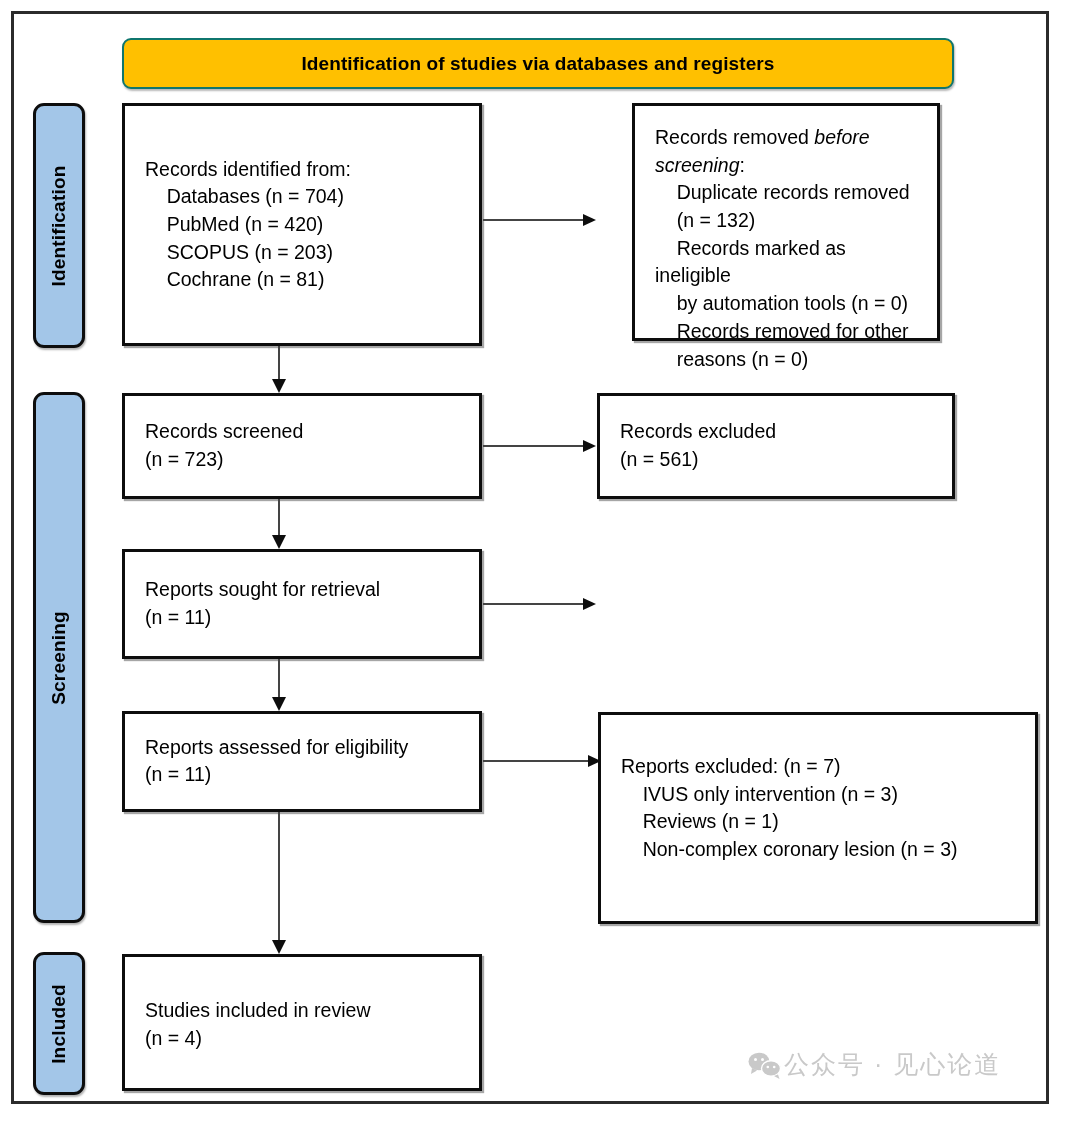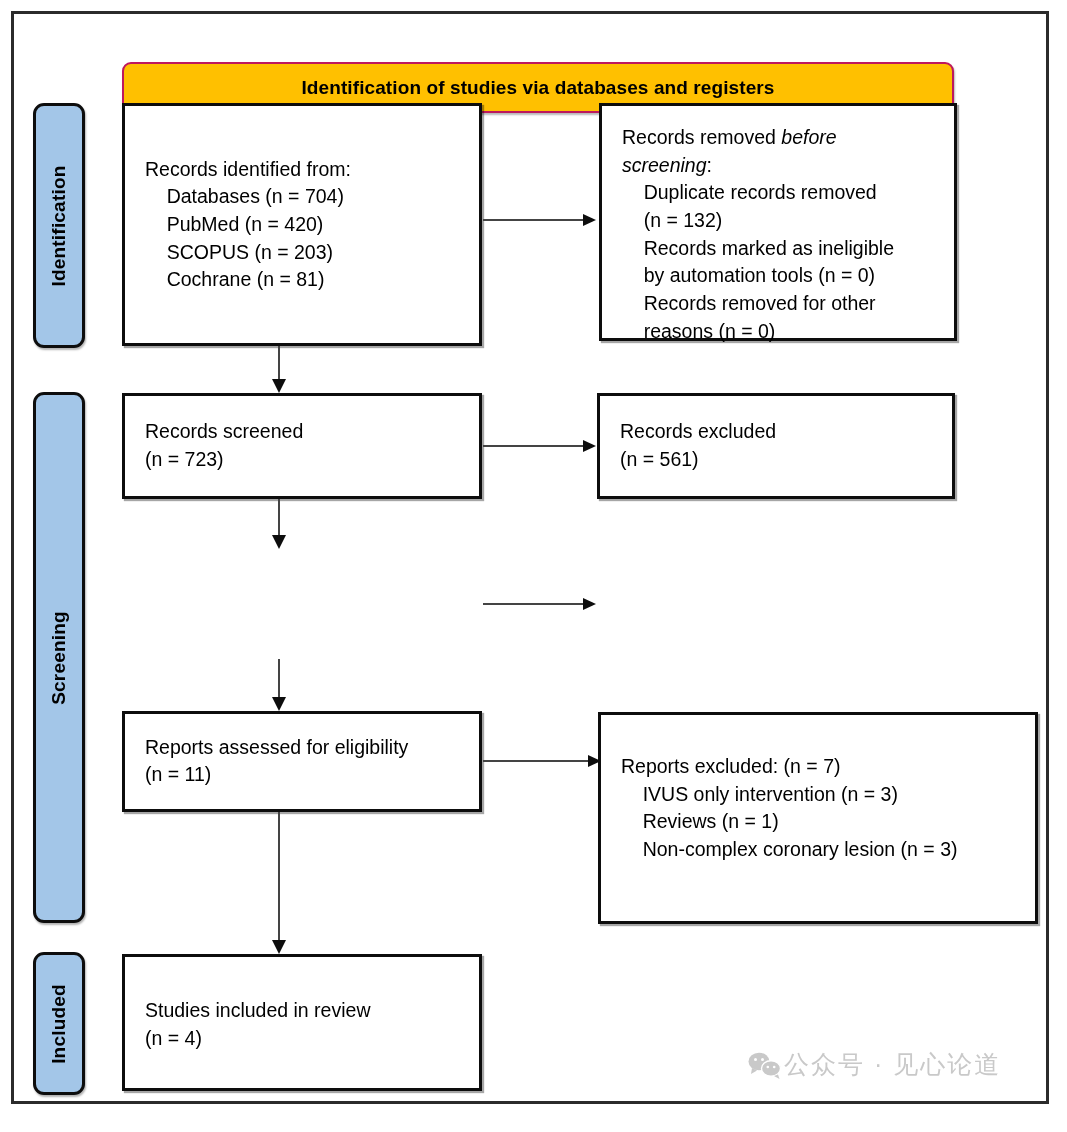--- a/index.html
+++ b/index.html
@@ -24,32 +24,31 @@
     top: 11px;
     width: 1038px;
     height: 1093px;
     border: 3px solid #2b2b2b;
     box-sizing: border-box;
   }
   
   .title-banner {
     position: absolute;
     background: #ffc000;
-    border: 2px solid #be185d;
+    border: 2px solid #0f766e;
     border-radius: 9px;
     box-sizing: border-box;
     display: flex;
     align-items: center;
     justify-content: center;
     box-shadow: 1px 2px 2px rgba(0,0,0,0.28);
     font-weight: bold;
     font-size: 19px;
     color: #000000;
     letter-spacing: 0.1px;
-    margin-top: 24px;
   }
   
   .stage-bar {
     position: absolute;
     background: #a3c6e8;
     border: 3px solid #0d0d0d;
     border-radius: 11px;
     box-sizing: border-box;
     display: flex;
     align-items: center;
@@ -181,21 +180,21 @@
 <span>    PubMed (n = 420)</span>
 <span>    SCOPUS (n = 203)</span>
 <span>    Cochrane (n = 81)</span></div>
   </div>
 
   <div class="h-arrow" style="left:483px; top:214px; width:113px;">
     <div class="shaft" style="width:100px;"></div>
     <div class="head" style="left:100px;"></div>
   </div>
 
-  <div class="box" style="left:599px; top:103px; width:358px; height:238px;text-decoration:underline;">
+  <div class="box" style="left:632px; top:103px; width:308px; height:238px;text-decoration:underline;">
     <div class="box-text topset"><span>Records removed </span><span class="italic-line">before</span>
 <span class="italic-line">screening</span><span>:</span>
 <span>    Duplicate records removed</span>
 <span>    (n = 132)</span>
 <span>    Records marked as ineligible</span>
 <span>    by automation tools (n = 0)</span>
 <span>    Records removed for other</span>
 <span>    reasons (n = 0)</span></div>
   </div>
 
@@ -217,20 +216,24 @@
   <div class="box" style="left:597px; top:393px; width:358px; height:106px;">
     <div class="box-text mid"><span>Records excluded</span>
 <span>(n = 561)</span></div>
   </div>
 
   <div class="v-arrow" style="left:272px; top:499px; width:14px; height:50px;">
     <div class="shaft" style="height:36px;"></div>
     <div class="head" style="top:36px;"></div>
   </div>
 
+  <div class="box" style="left:122px; top:549px; width:360px; height:110px;">
+    <div class="box-text mid"><span>Reports sought for retrieval</span>
+<span>(n = 11)</span></div>
+  </div>
 
   <div class="h-arrow" style="left:483px; top:598px; width:113px;">
     <div class="shaft" style="width:100px;"></div>
     <div class="head" style="left:100px;"></div>
   </div>
 
 
   <div class="v-arrow" style="left:272px; top:659px; width:14px; height:52px;">
     <div class="shaft" style="height:38px;"></div>
     <div class="head" style="top:38px;"></div>

